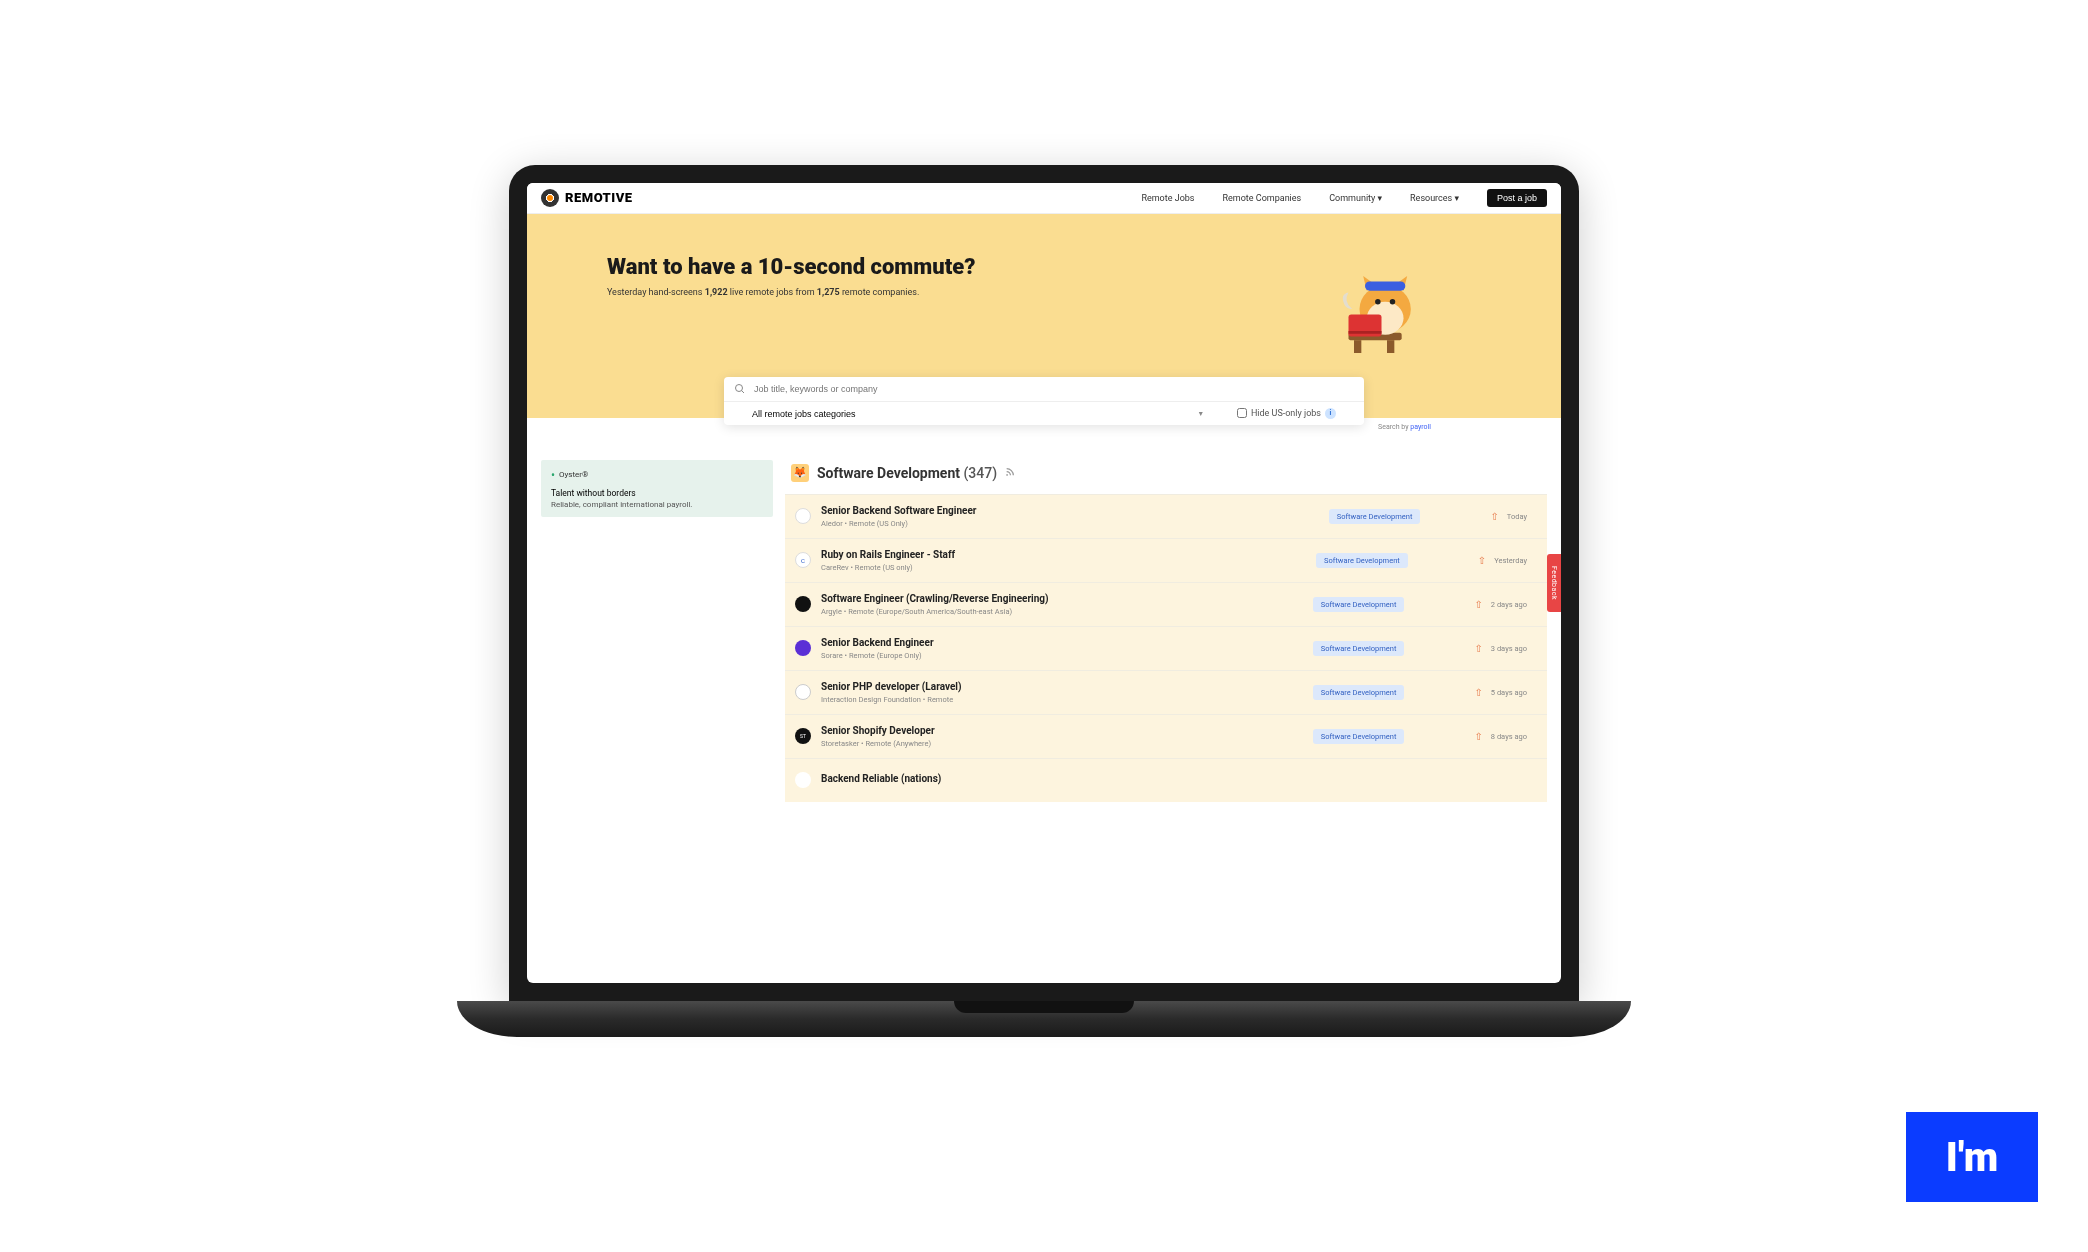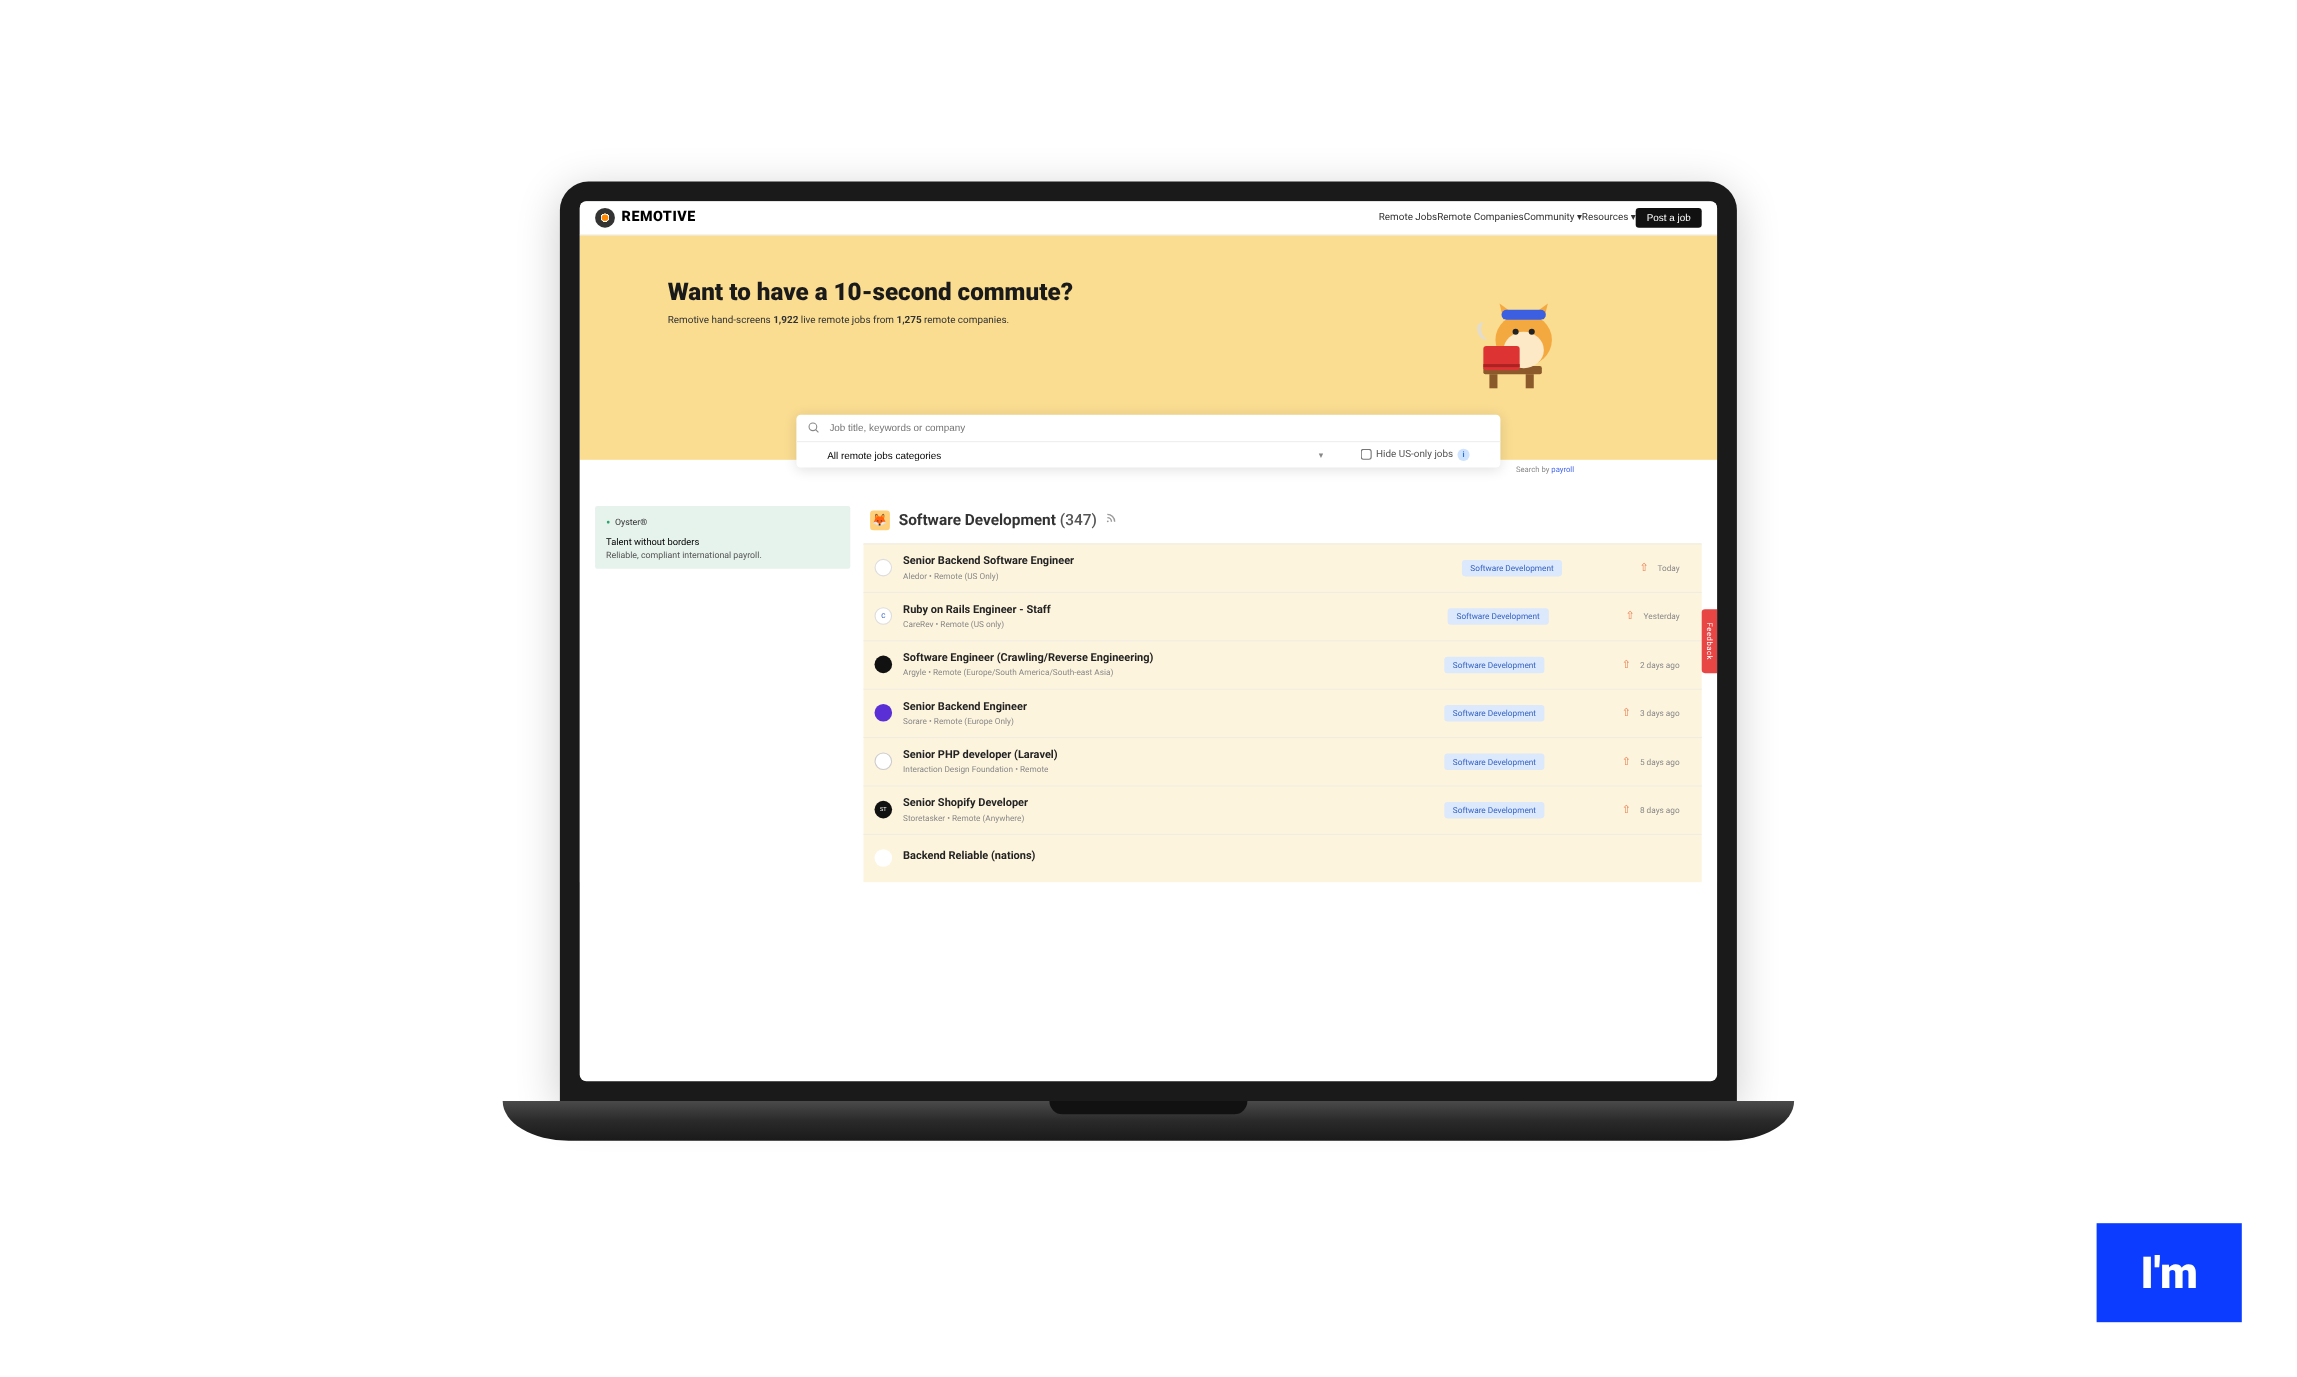--- a/index.html
+++ b/index.html
@@ -79,21 +79,21 @@
 .logo-icon::after {
   content: "";
   position: absolute;
   width: 6px; height: 6px;
   background: #ff8800;
   border-radius: 50%;
 }
 .nav {
   display: flex;
   align-items: center;
-  gap: 0;
+  gap: 28px;
 }
 .nav a {
   color: #333;
   text-decoration: none;
   font-size: 9px;
 }
 .post-job-btn {
   background: #111;
   color: #fff;
   padding: 4px 10px;
@@ -358,21 +358,21 @@
           <a href="#"><span>Community</span> ▾</a>
           <a href="#"><span>Resources</span> ▾</a>
           <button class="post-job-btn">Post a job</button>
         </nav>
       </header>
 
       <section class="hero">
         <div class="hero-text">
           <h1>Want to have a 10-second commute?</h1>
           <p>
-            <span>Remotive hand-screens </span><b>1,922</b><span> live remote jobs from </span><b>1,275</b><span> remote companies.</span>
+            <span>Yesterday hand-screens </span><b>1,922</b><span> live remote jobs from </span><b>1,275</b><span> remote companies.</span>
           </p>
         </div>
         <svg class="hero-mascot" viewBox="0 0 120 120">
 
           <rect x="30" y="86" width="58" height="8" rx="2" fill="#8b5a2b"></rect>
           <rect x="36" y="94" width="8" height="14" fill="#8b5a2b"></rect>
           <rect x="72" y="94" width="8" height="14" fill="#8b5a2b"></rect>
           <ellipse cx="70" cy="60" rx="28" ry="26" fill="#f4a940"></ellipse>
           <ellipse cx="70" cy="70" rx="20" ry="18" fill="#fde9c6"></ellipse>
           <path d="M50 40 L46 24 L60 34 Z" fill="#f4a940"></path>

